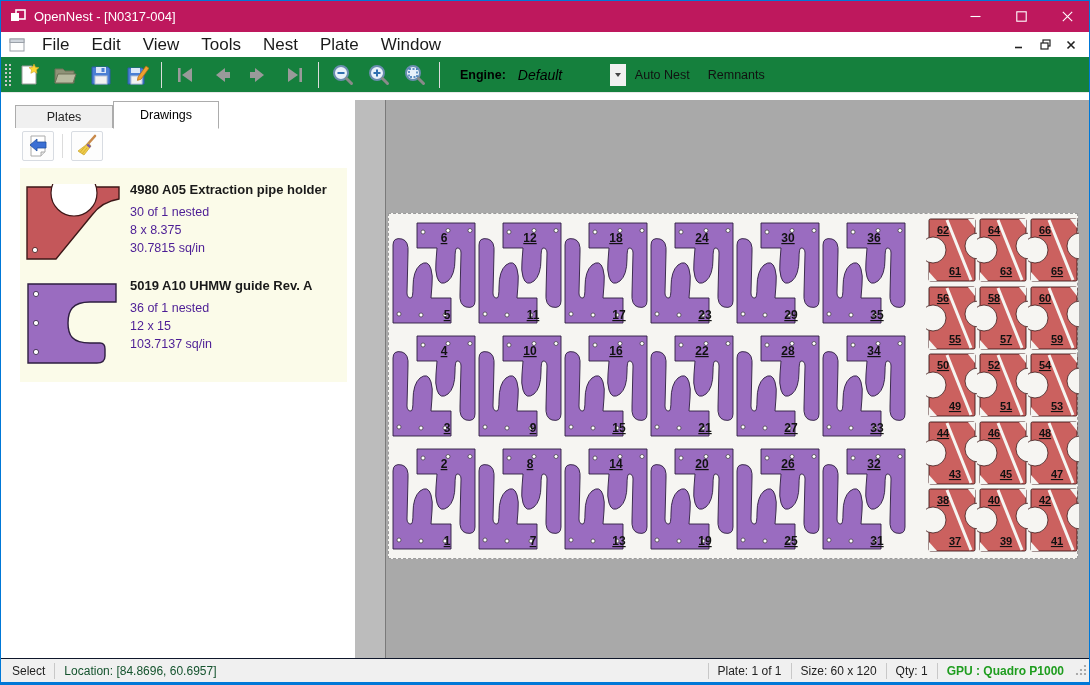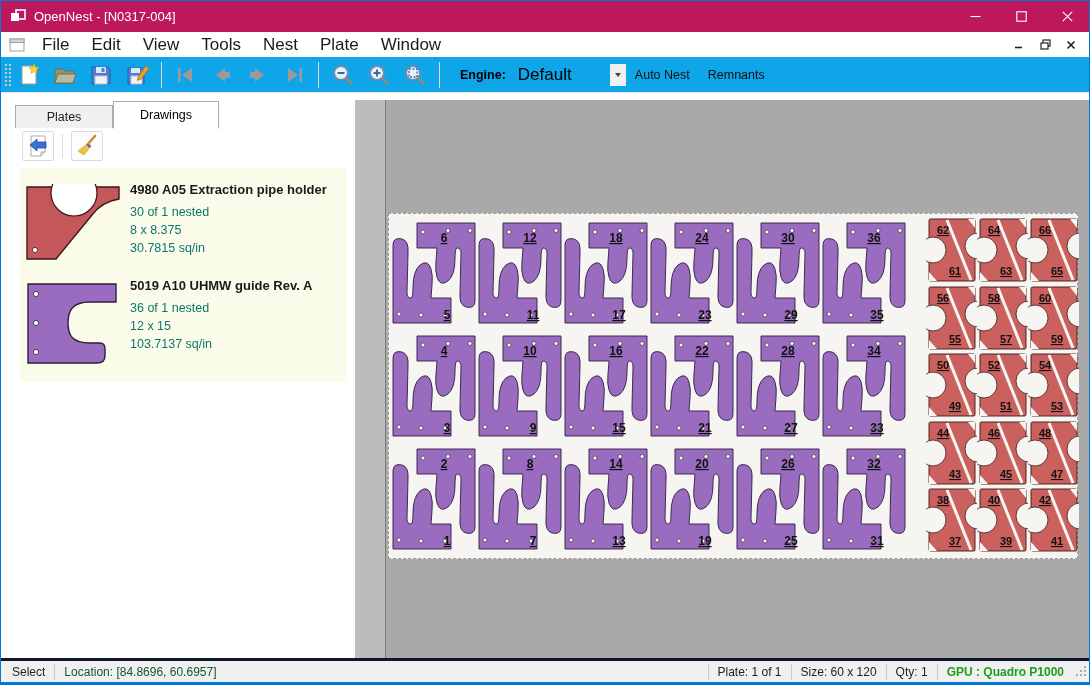--- a/index.html
+++ b/index.html
@@ -17,29 +17,29 @@
 
   
   .menubar{position:absolute;left:0;top:32px;width:1090px;height:25px;background:#fff;
            display:flex;align-items:center;font-size:17px;color:#1a1a1a;}
   .mdi-icon{margin:0 6px 0 9px;display:flex;}
   .menu-item{padding:4px 11px;cursor:default;}
   .mdi-btns{margin-left:auto;display:flex;align-items:center;gap:4px;padding-right:8px;}
   .mdi-btn{width:22px;height:18px;display:flex;align-items:center;justify-content:center;}
 
   
-  .toolbar{position:absolute;left:0;top:57px;width:1090px;height:35px;background:#0ea5e9;
+  .toolbar{position:absolute;left:0;top:57px;width:1090px;height:35px;background:#15803d;
            border-bottom:1px solid #e8e8e8;display:flex;align-items:center;}
   .grip{width:8px;height:26px;margin-left:3px;
         background:radial-gradient(circle,#c9c9c9 1px,transparent 1.2px);background-size:4px 4px;background-position:1px 1px;}
   .tb-btn{width:36px;height:30px;display:flex;align-items:center;justify-content:center;border-radius:2px;}
   .tb-sep{width:1px;height:26px;background:#dcdcdc;margin:0 6px;}
   .engine-label{font-weight:bold;font-size:12.5px;margin:0 6px 0 14px;}
-  .engine-combo{width:108px;height:24px;display:flex;align-items:center;font-size:17px;
-                padding-left:6px;position:relative;}
+  .engine-combo{width:108px;height:24px;display:flex;align-items:center;font-size:14px;
+                padding-left:6px;position:relative;font-style:italic;}
   .engine-combo .arrow-box{margin-left:auto;width:16px;height:22px;background:#f0f0f0;
                 display:flex;align-items:center;justify-content:center;}
   .caret{width:0;height:0;border-left:3.5px solid transparent;border-right:3.5px solid transparent;border-top:4px solid #444;}
   .flat-btn{font-size:12.5px;padding:5px 9px;border-radius:2px;color:#111;}
 
   
   .main{position:absolute;left:12px;top:92px;width:1090px;height:566px;margin-top:8px;}
   .left-panel{position:absolute;left:0;top:0;width:343px;height:566px;background:#fff;}
   .splitter{position:absolute;left:343px;top:0;width:30px;height:566px;background:#bcbcbc;border-right:1px solid #7a7a7a;}
   .canvas{position:absolute;left:374px;top:0;width:716px;height:566px;background:#a9a9a9;overflow:hidden;}
@@ -54,33 +54,33 @@
   .panel-toolbar{position:absolute;left:0;top:29px;width:343px;height:34px;background:#fff;display:flex;align-items:center;padding-left:10px;box-sizing:border-box;}
   .pt-btn{width:30px;height:28px;display:flex;align-items:center;justify-content:center;border:1px solid #d8dce2;border-radius:2px;background:#fdfdfd;}
   .pt-sep{width:1px;height:24px;background:#dcdcdc;margin:0 8px;}
 
   
   .drawing-list{position:absolute;left:8px;top:68px;width:327px;background:#fbfbe9;padding:4px 0 10px 0;}
   .drawing-item{display:flex;padding:8px 0 6px 0;}
   .thumb{width:104px;display:flex;justify-content:center;align-items:flex-start;padding-top:4px;flex:0 0 104px;}
   .meta{padding-left:6px;}
   .d-title{font-size:13px;font-weight:bold;color:#1a1a1a;padding:2px 0 6px 0;}
-  .d-sub{font-size:12.5px;color:#0f766e;line-height:18px;}
+  .d-sub{font-size:12.5px;color:#4c1d95;line-height:18px;}
 
   
   .plate{position:absolute;left:2px;top:113px;width:690px;height:346px;background:#f6f5f2;
          border:1px dashed #9b9b9b;box-sizing:border-box;}
   .nest-cell{position:absolute;}
   .part-num{font-family:"Liberation Sans",sans-serif;font-weight:bold;fill:#111;text-decoration:underline;}
   .purple-num{font-size:12px;}
   .red-num{font-size:11px;}
 
   
   .statusbar{position:absolute;left:0;top:658px;width:1090px;height:25px;background:#f0f0f0;
-             border-top:3px solid #0f172a;display:flex;align-items:center;font-size:12px;color:#222;box-sizing:border-box;}
+             border-top:1px solid #0f172a;display:flex;align-items:center;font-size:12px;color:#222;box-sizing:border-box;}
   .sb-sep{width:1px;height:16px;background:#c8c8c8;margin:0 9px;}
   .sb-gray{color:#14532d;}
   .sb-right{margin-left:auto;display:flex;align-items:center;}
   .sb-green{color:#1f9d1f;font-weight:bold;}
   .sb-grip{margin:0 3px 0 10px;align-self:flex-end;}
   .hidden-defs{position:absolute;width:0;height:0;overflow:hidden;}
 </style>
 </head>
 <body>
 

